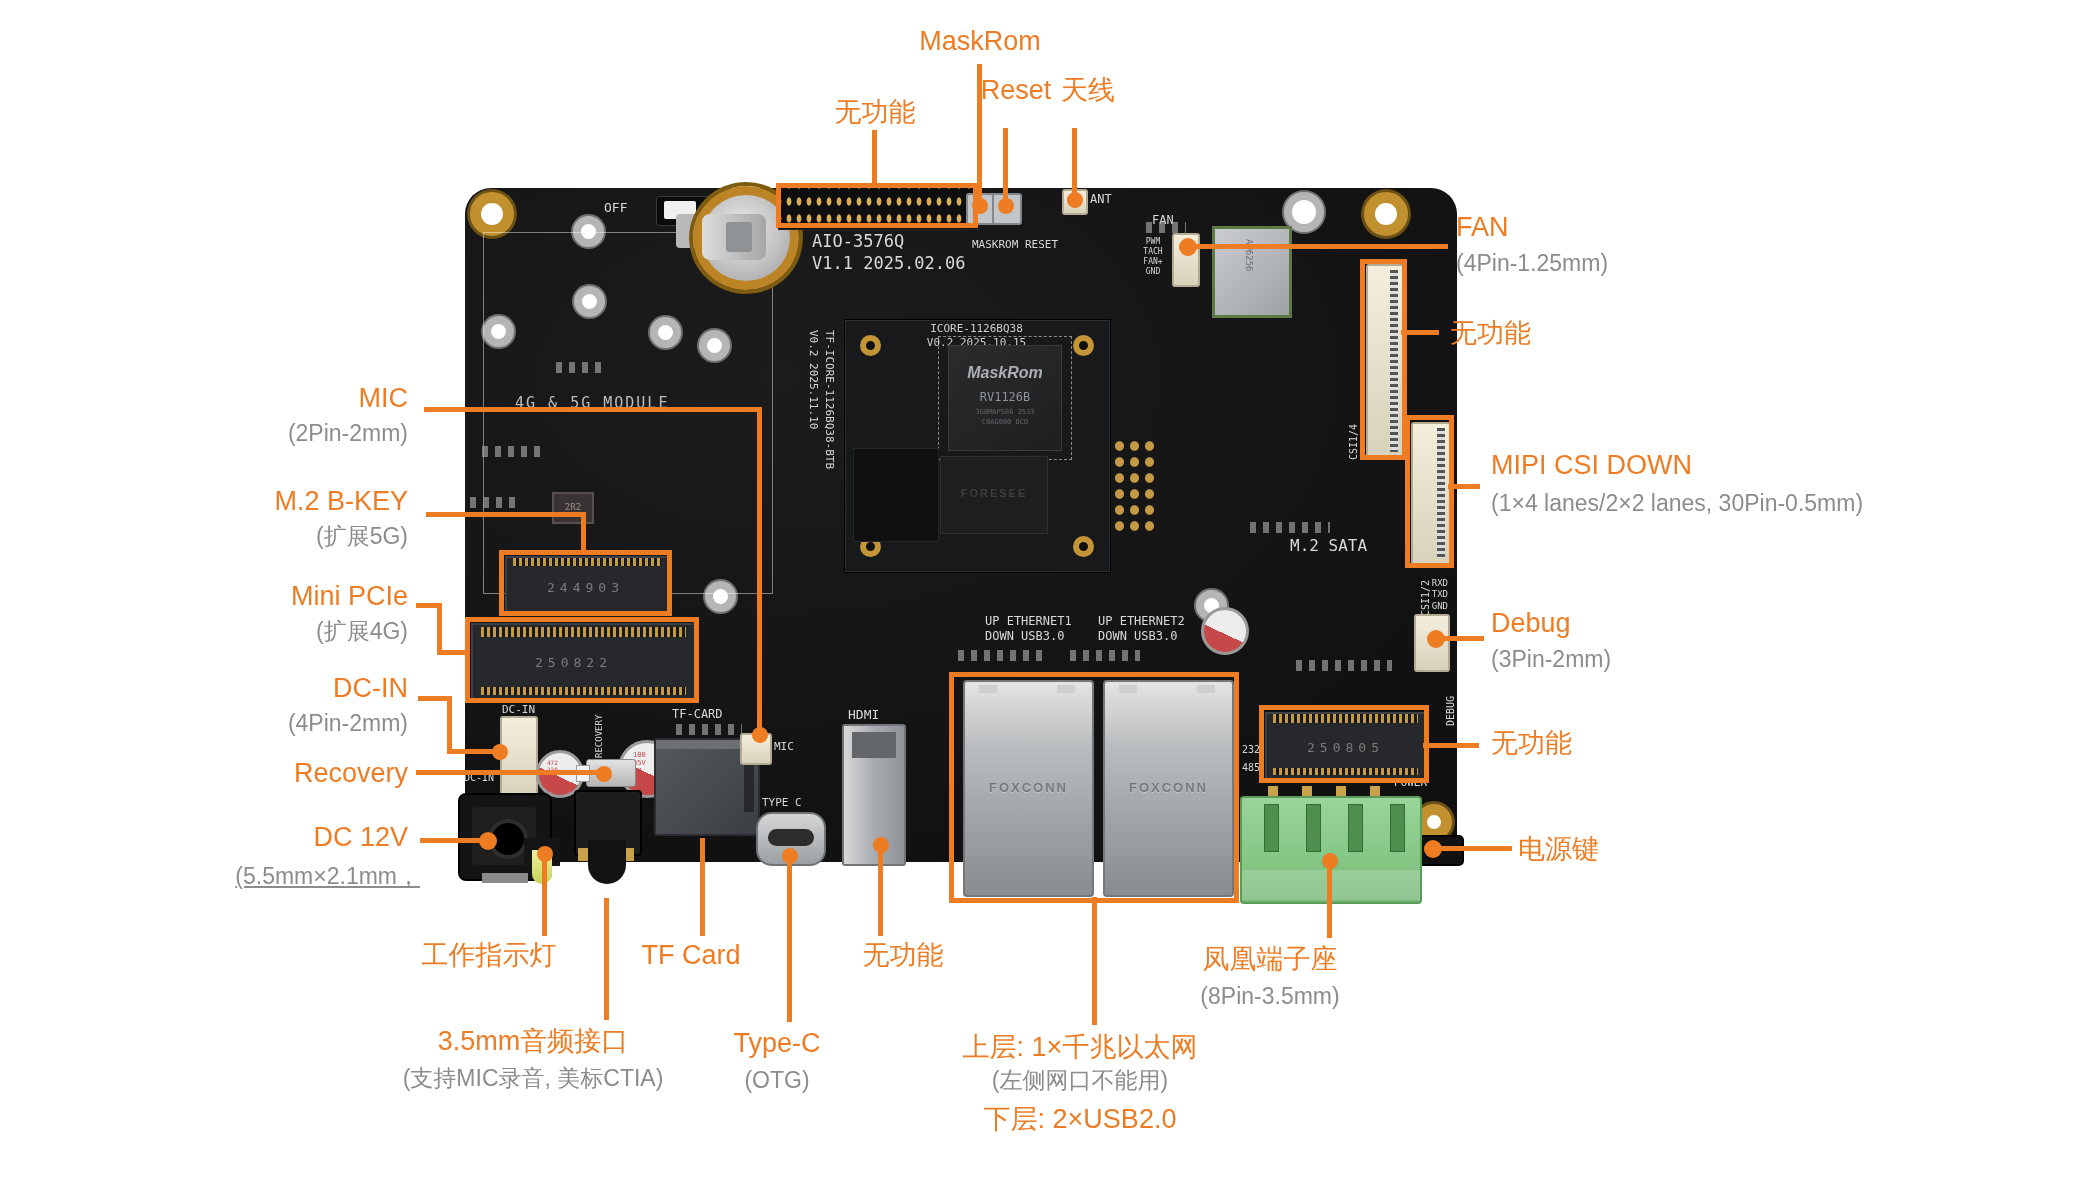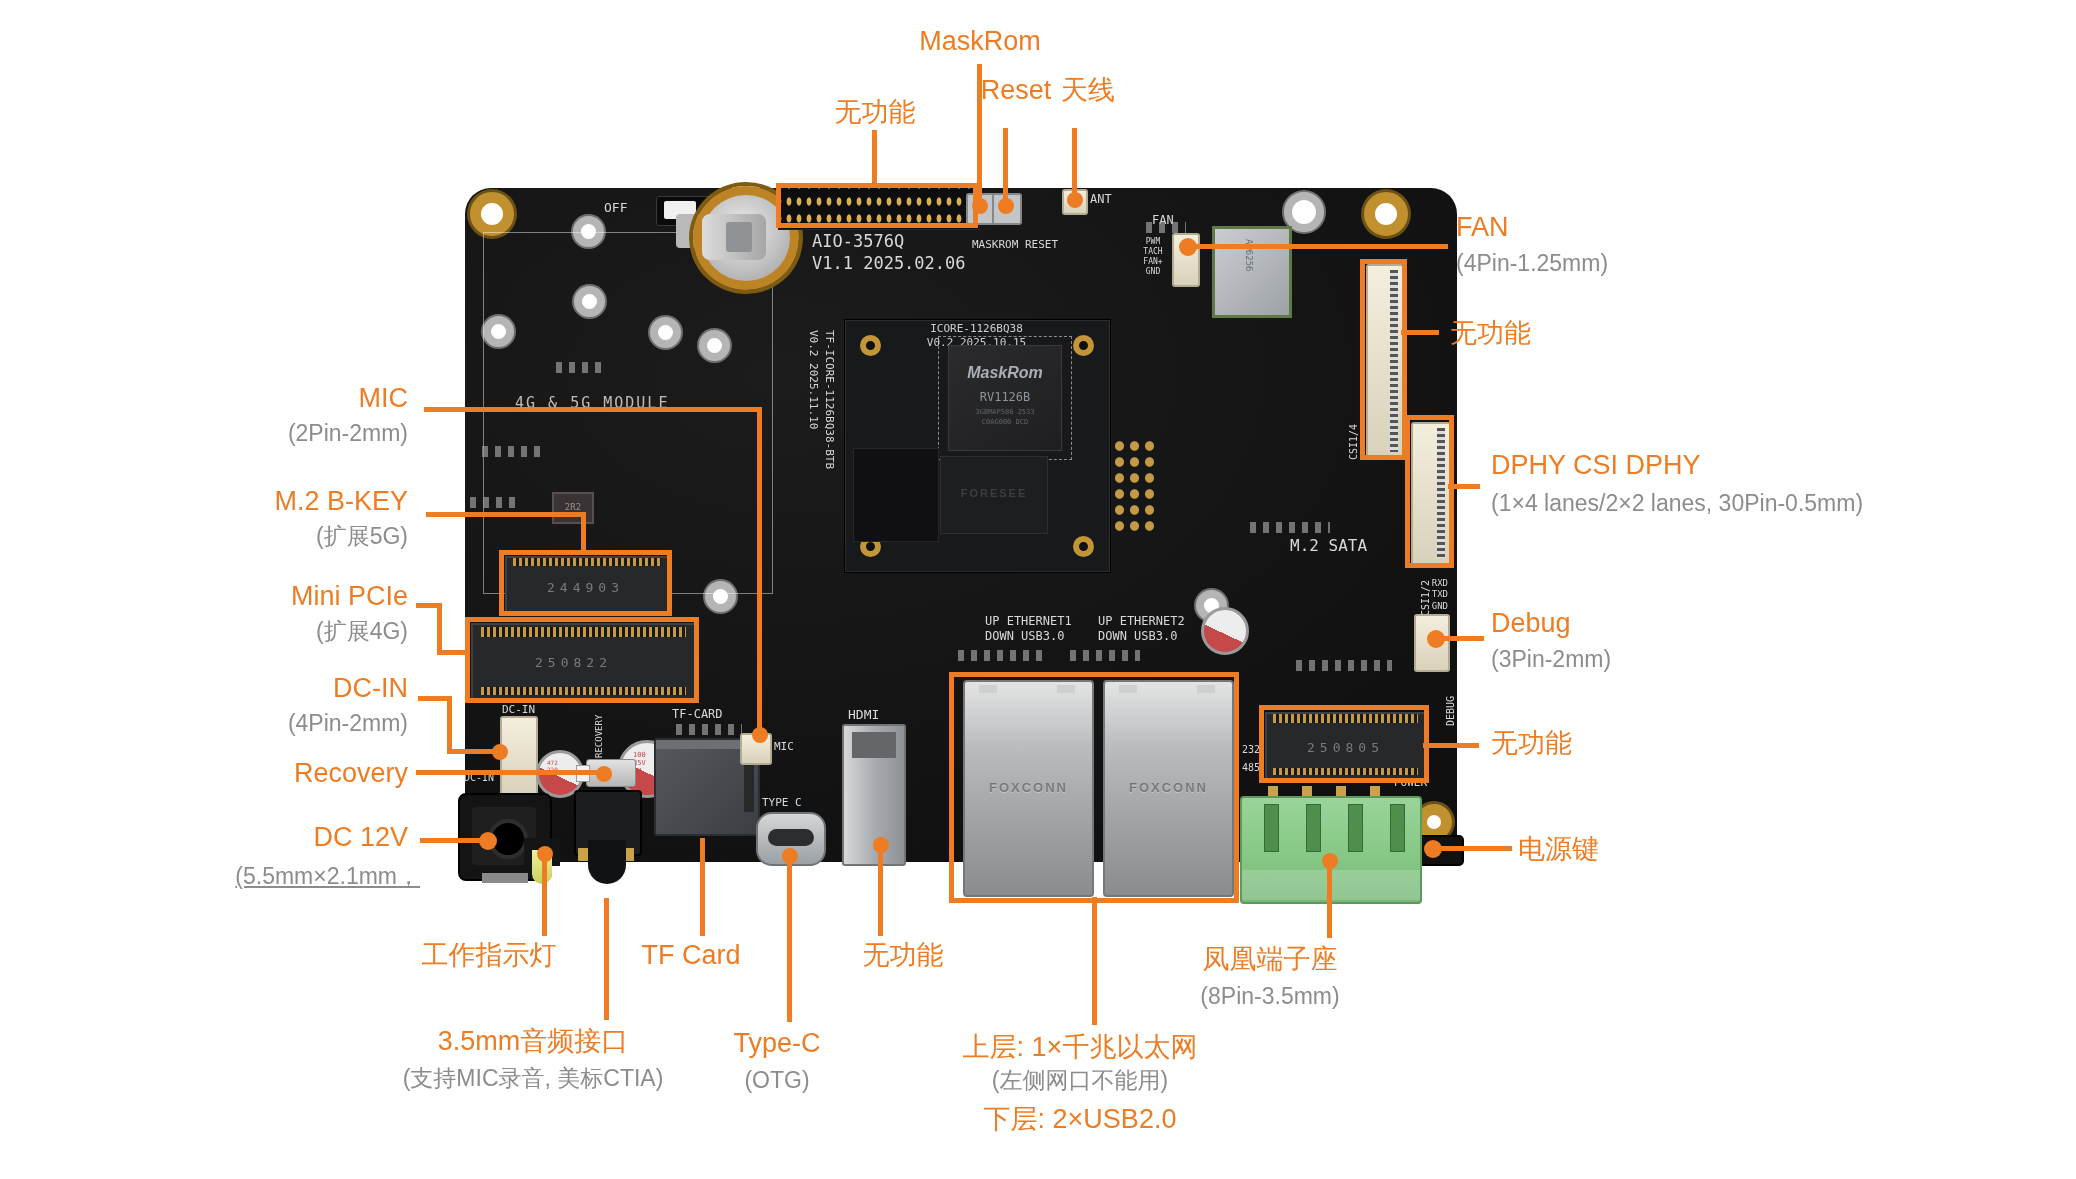--- a/index.html
+++ b/index.html
@@ -331,20 +331,20 @@
   <div class="sub t-c" style="left:677px;top:1066px;width:200px;">(OTG)</div>
   <div class="lbl t-c" style="left:920px;top:1030px;width:320px;">上层: 1×千兆以太网</div>
   <div class="sub t-c" style="left:920px;top:1066px;width:320px;">(左侧网口不能用)</div>
   <div class="lbl t-c" style="left:920px;top:1102px;width:320px;">下层: 2×USB2.0</div>
   <div class="lbl t-c" style="left:1150px;top:942px;width:240px;">凤凰端子座</div>
   <div class="sub t-c" style="left:1150px;top:982px;width:240px;">(8Pin-3.5mm)</div>
 
   <div class="lbl" style="left:1456px;top:210px;">FAN</div>
   <div class="sub" style="left:1456px;top:249px;">(4Pin-1.25mm)</div>
   <div class="lbl" style="left:1450px;top:316px;">无功能</div>
-  <div class="lbl" style="left:1491px;top:448px;">DPHY CSI DPHY</div>
+  <div class="lbl" style="left:1491px;top:448px;">MIPI CSI DOWN</div>
   <div class="sub" style="left:1491px;top:489px;">(1×4 lanes/2×2 lanes, 30Pin-0.5mm)</div>
   <div class="lbl" style="left:1491px;top:606px;">Debug</div>
   <div class="sub" style="left:1491px;top:645px;">(3Pin-2mm)</div>
   <div class="lbl" style="left:1491px;top:726px;">无功能</div>
   <div class="lbl" style="left:1518px;top:832px;">电源键</div>
 
 </div>
 
 </body></html>

